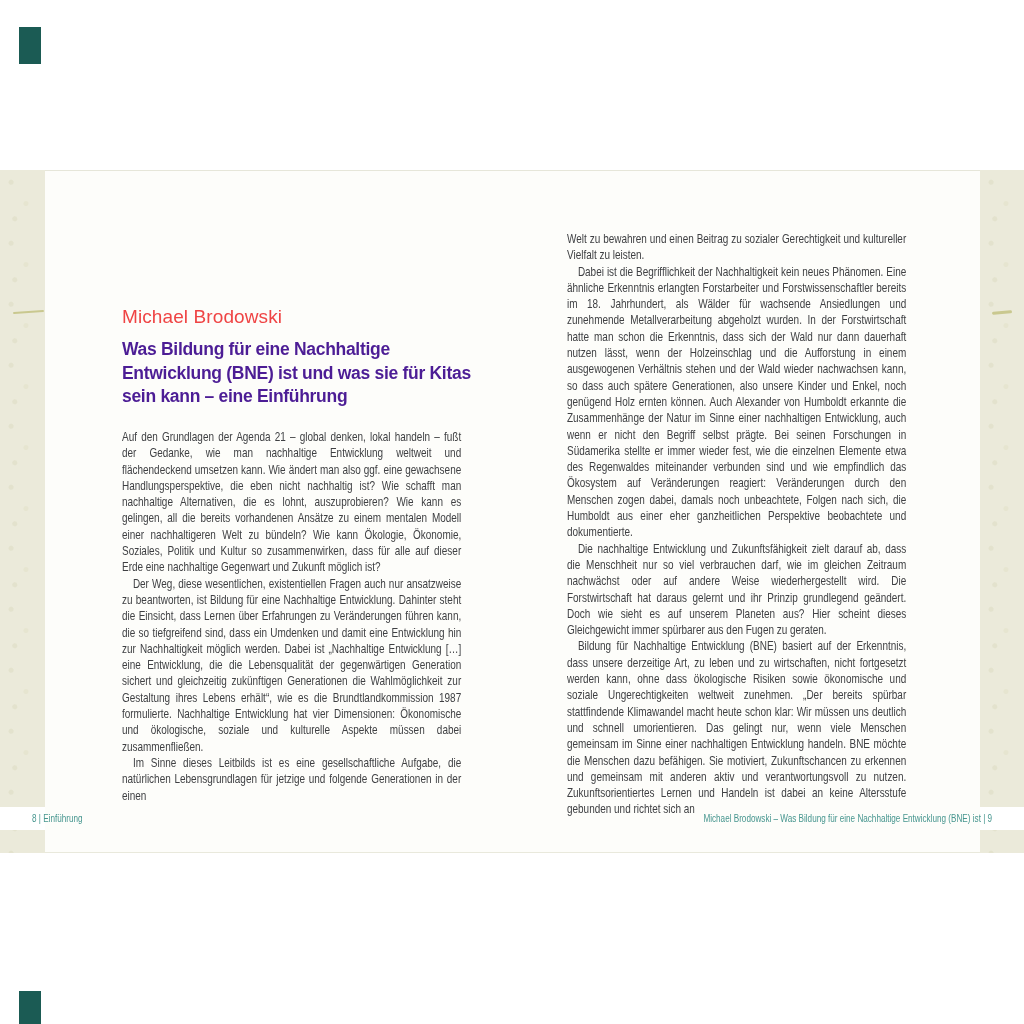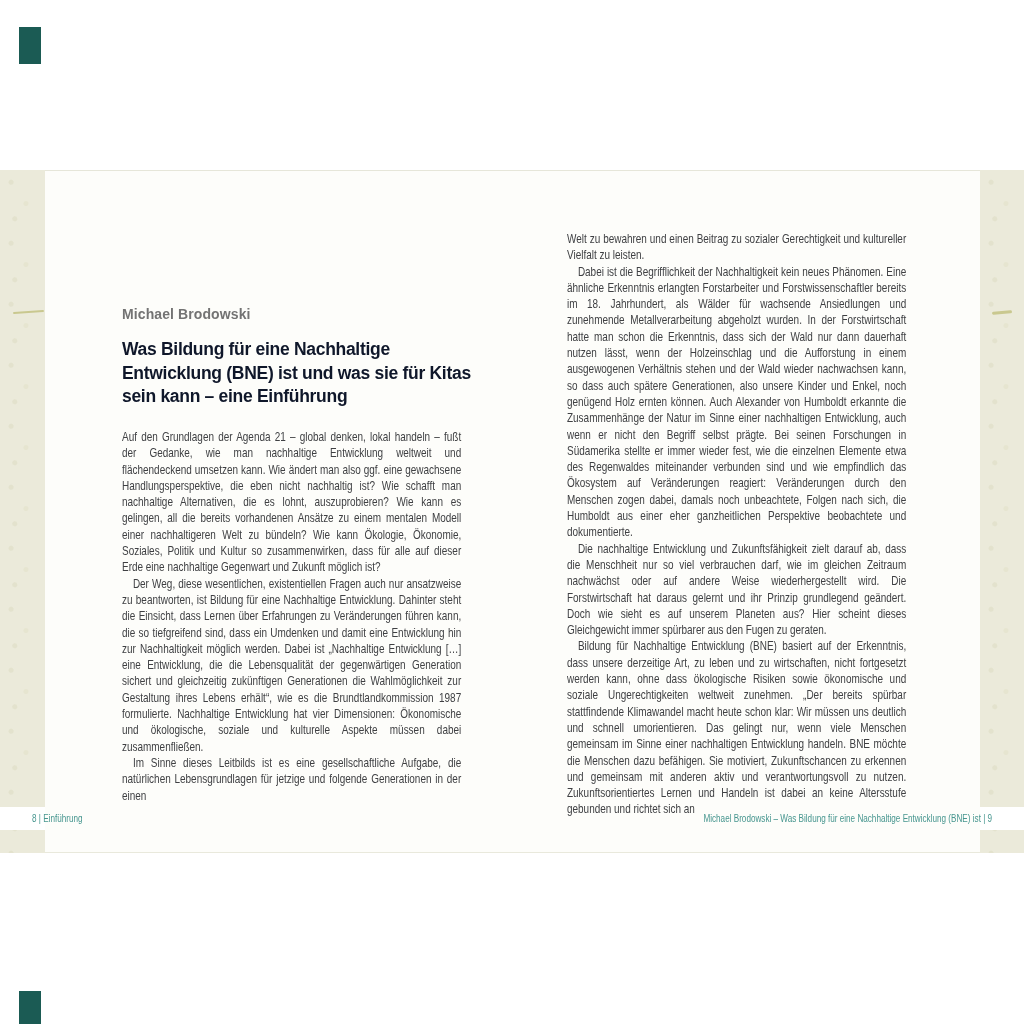--- a/index.html
+++ b/index.html
@@ -37,26 +37,26 @@
   .edge-cut.left{left:0;width:45px;}
   .edge-cut.right{left:980px;width:44px;}
   
   .fiber{position:absolute;background:#c9c88f;border-radius:2px;}
   .fiber.left{left:13px;top:141px;width:31px;height:2px;transform:rotate(-4deg);}
   .fiber.right{left:992px;top:141px;width:20px;height:3px;transform:rotate(-5deg);}
 
   
   .author{
     position:absolute;left:122px;top:306px;
-    font-size:14px;font-weight:bold;color:#737373;letter-spacing:.1px;
+    font-size:19px;font-weight:normal;color:#ef4444;letter-spacing:.1px;
   }
   .heading{
     position:absolute;left:122px;top:338px;width:350px;margin:0;
     font-size:17.5px;font-weight:bold;line-height:23.5px;
-    letter-spacing:-.3px;color:#0f172a;
+    letter-spacing:-.3px;color:#4c1d95;
   }
 
   
   .col{
     position:absolute;width:436px;
     transform:scaleX(0.778);transform-origin:left top;
     font-size:12.8px;line-height:16.3px;color:#3f4043;
     text-align:justify;
   }
   .col.left{left:122px;top:429px;}

